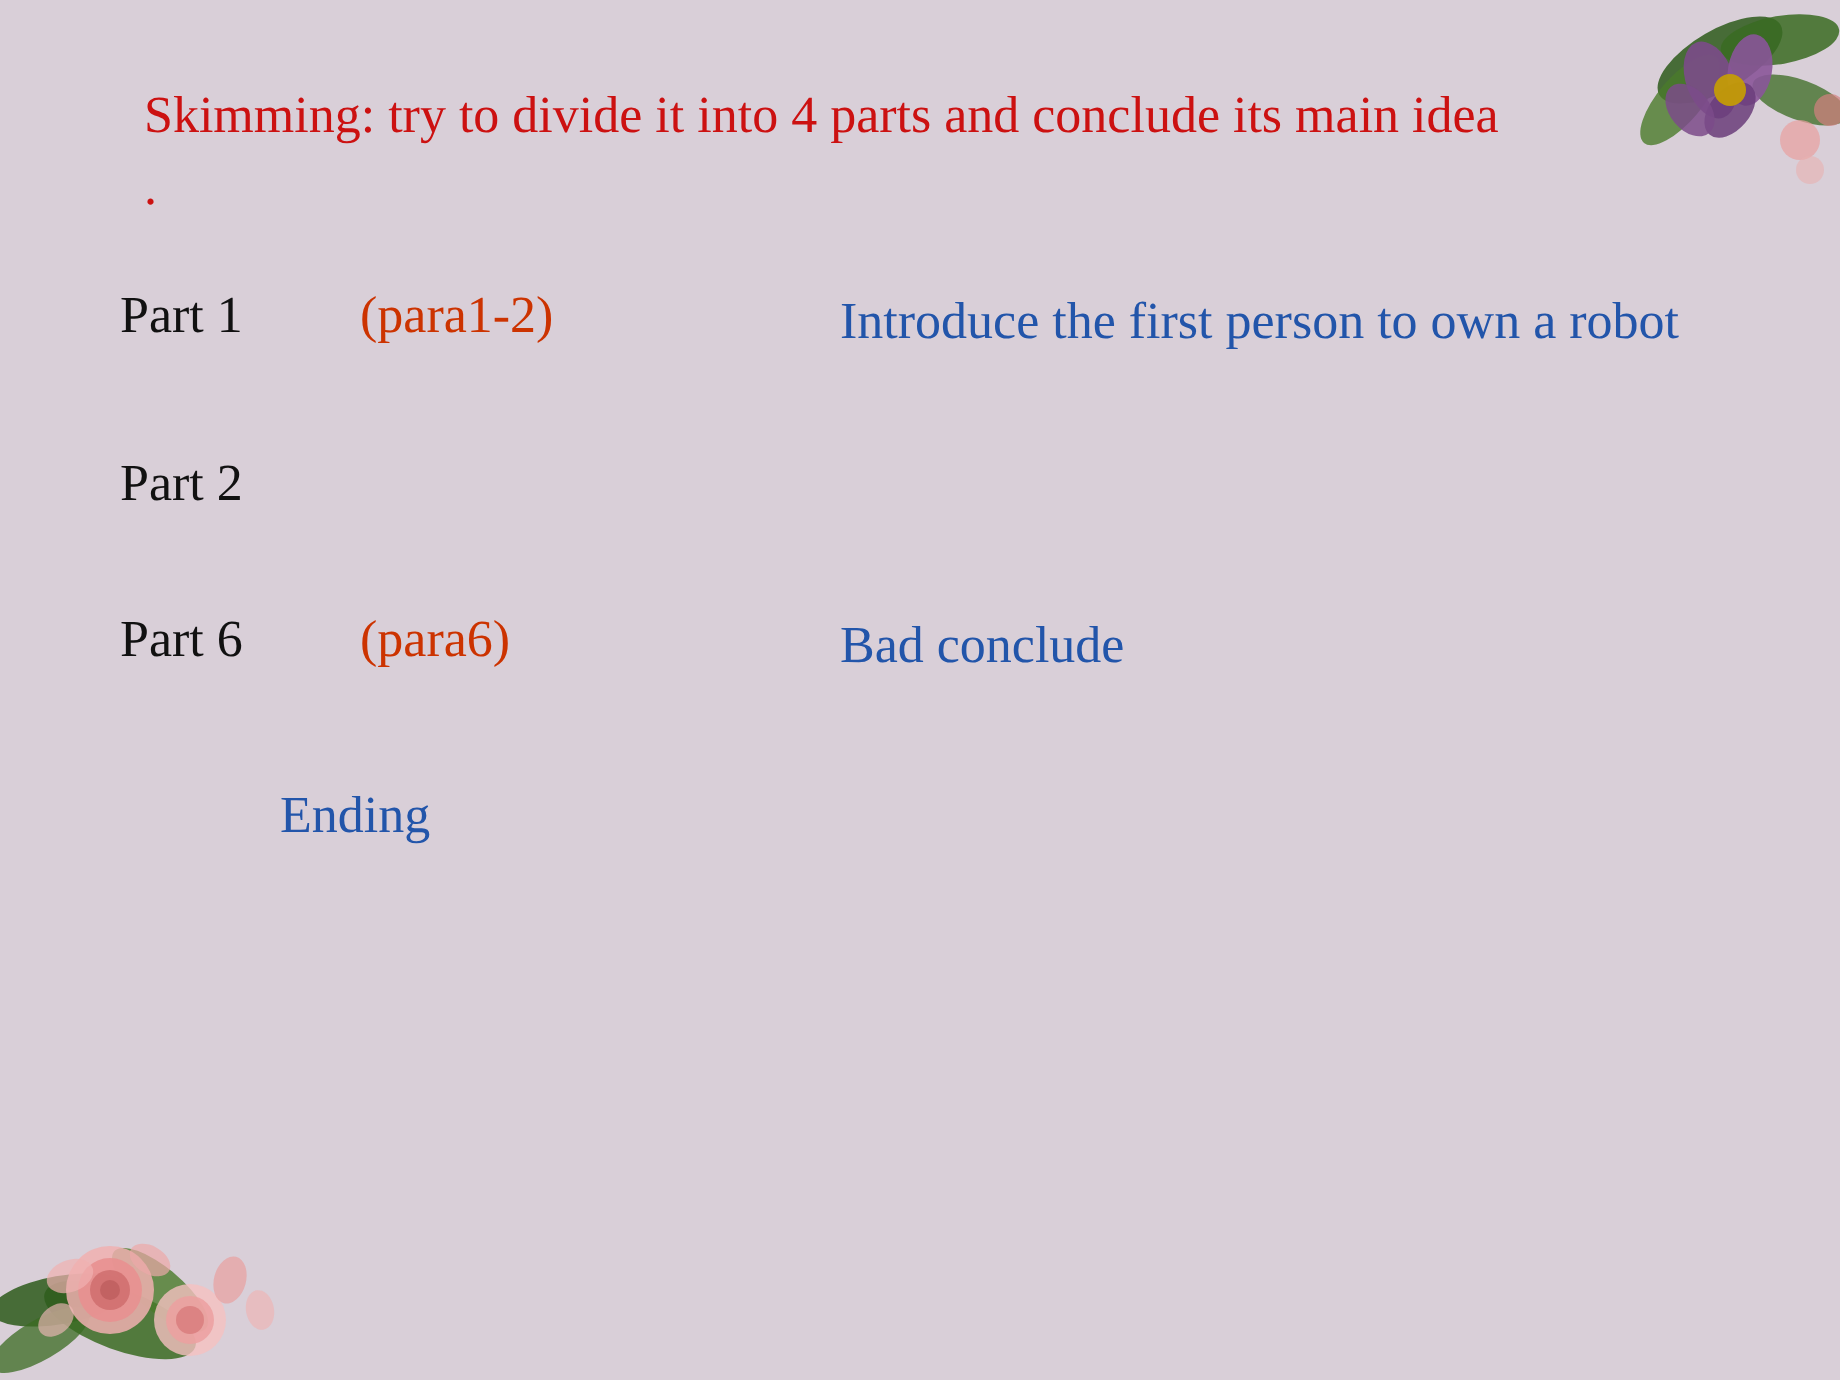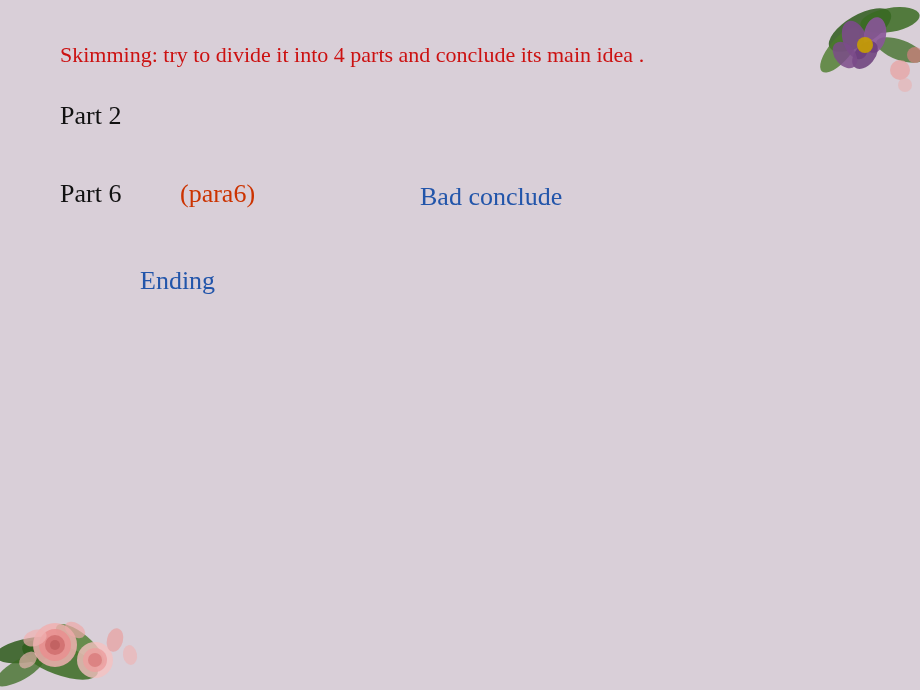--- a/index.html
+++ b/index.html
@@ -48,24 +48,25 @@
       position: absolute;
       top: 0;
       left: 0;
       width: 100%;
       height: 100%;
       padding: 40px 60px;
     }
 
     .skimming-text {
       color: #cc1111;
-      font-size: 22px;
+      font-size: 26px;
       line-height: 1.4;
       margin-bottom: 30px;
       max-width: 680px;
+      margin-left: 12px;
     }
 
     .parts-table {
       width: 100%;
       margin-top: 10px;
     }
 
     .part-row {
       display: flex;
       align-items: flex-start;
@@ -143,20 +144,25 @@
     <ellipse cx="115" cy="80" rx="8" ry="12" fill="#e8a0a0" opacity="0.7" transform="rotate(15 115 80)"></ellipse>
     <ellipse cx="130" cy="95" rx="7" ry="10" fill="#f0b0b0" opacity="0.6" transform="rotate(-10 130 95)"></ellipse>
   </svg>
 </div>
 
 <div class="content">
   <p class="skimming-text">Skimming: try to divide it into 4 parts and conclude its main idea .</p>
 
   <div class="parts-table">
 
+  <div class="part-row">
+        <div class="part-label">Part 1</div>
+        <div class="part-para">(para1-2)</div>
+        <div class="part-desc">Introduce the first person to own a robot</div>
+      </div>
       <div class="part-row">
         <div class="part-label">Part 2</div>
       </div>
       <div class="part-row">
         <div class="part-label">Part 6</div>
         <div class="part-para">(para6)</div>
         <div class="part-desc">Bad conclude</div>
       </div>
       <div class="part-row">
         <div class="part-desc">Ending</div>

